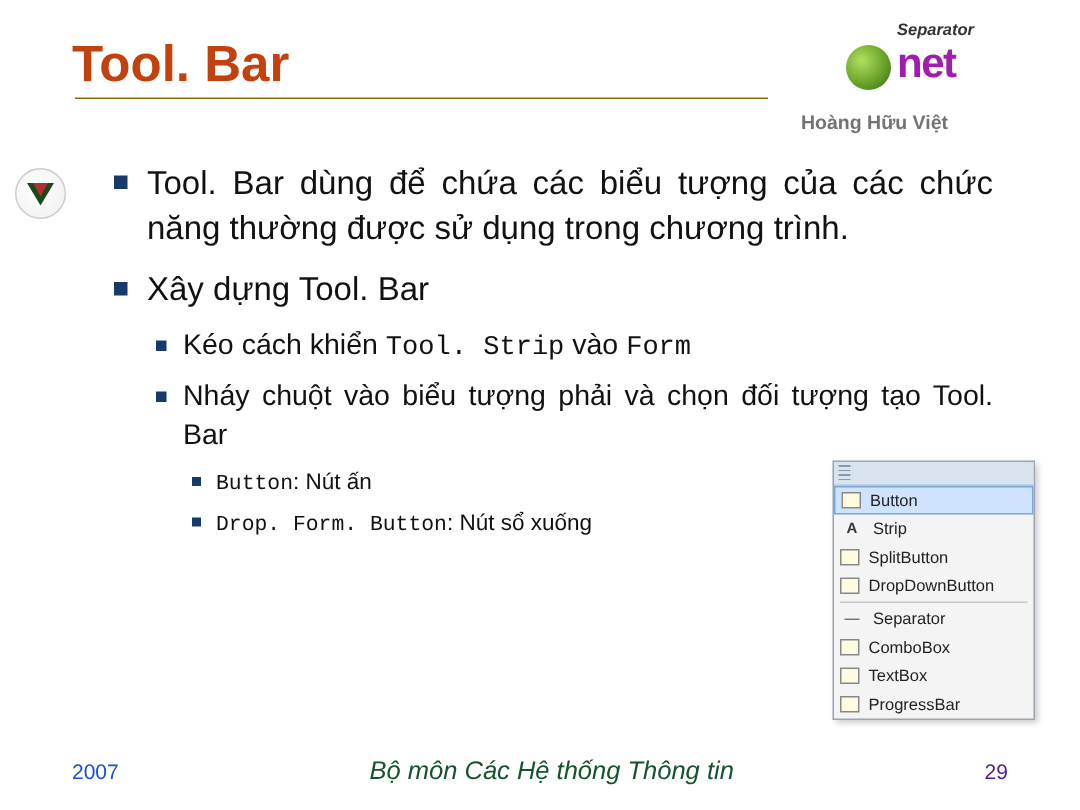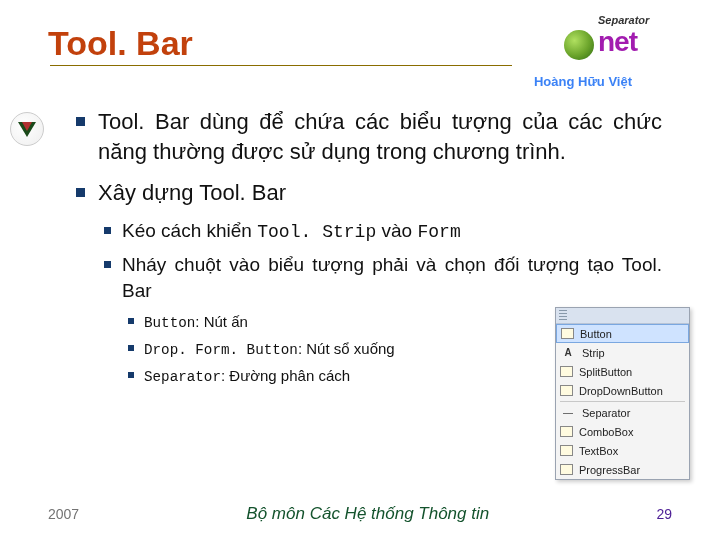--- a/index.html
+++ b/index.html
@@ -26,21 +26,21 @@
     border: none;
     border-top: 1px solid #8a6d00;
     margin-left: 2px;
     margin-right: 160px;
     margin-bottom: 6px;
   }
   .author {
     text-align: right;
     font-size: 13px;
     font-weight: bold;
-    color: #3b82f6;
+    color: #737373;
     margin-right: 40px;
     margin-top: 8px;
     margin-bottom: 18px;
   }
   .logo-net {
     position: absolute;
     top: 14px;
     right: 40px;
     width: 130px;
     height: 56px;
@@ -176,21 +176,21 @@
     position: absolute;
     bottom: 16px;
     left: 0;
     width: 100%;
     padding: 0 48px;
     display: flex;
     align-items: center;
     justify-content: space-between;
     font-size: 15px;
   }
-  .footer .year { color: #737373; font-size: 14px; }
+  .footer .year { color: #1d4ed8; font-size: 14px; }
   .footer .dept { color: #14532d; font-style: italic; font-size: 17px; }
   .footer .page { color: #4c1d95; font-size: 14px; }
 
   
   .vs-menu {
     position: absolute;
     right: 30px;
     bottom: 60px;
     width: 135px;
     background: #f4f4f4;
@@ -271,21 +271,20 @@
         <span>Xây dựng Tool. Bar</span>
         <ul class="lv2">
           <li>
             <span>Kéo cách khiển </span><span class="mono">Tool. Strip</span><span> vào </span><span class="mono">Form</span>
           </li>
           <li>
             <span>Nháy chuột vào biểu tượng phải và chọn đối tượng tạo Tool. Bar</span>
             <ul class="lv3">
               <li><span class="mono">Button</span><span>: Nút ấn</span></li>
               <li><span class="mono">Drop. Form. Button</span><span>: Nút sổ xuống</span></li>
-              <li><span class="mono">Separator</span><span>: Đường phân cách</span></li>
             </ul>
           </li>
         </ul>
       </li>
     </ul>
   </div>
 
   <div class="vs-menu">
     <div class="hdr">
         <span class="grip"></span>

